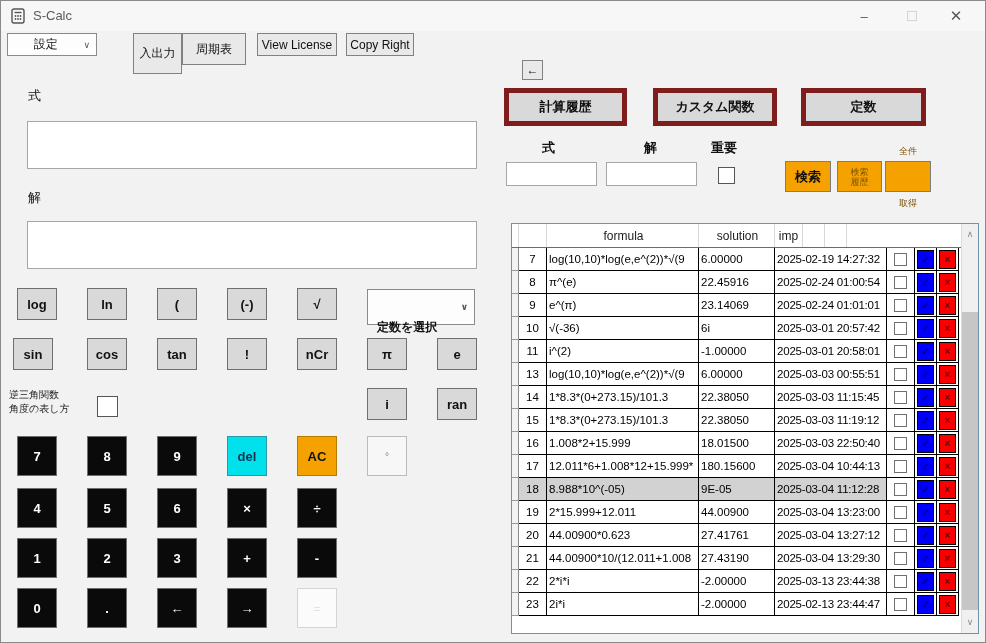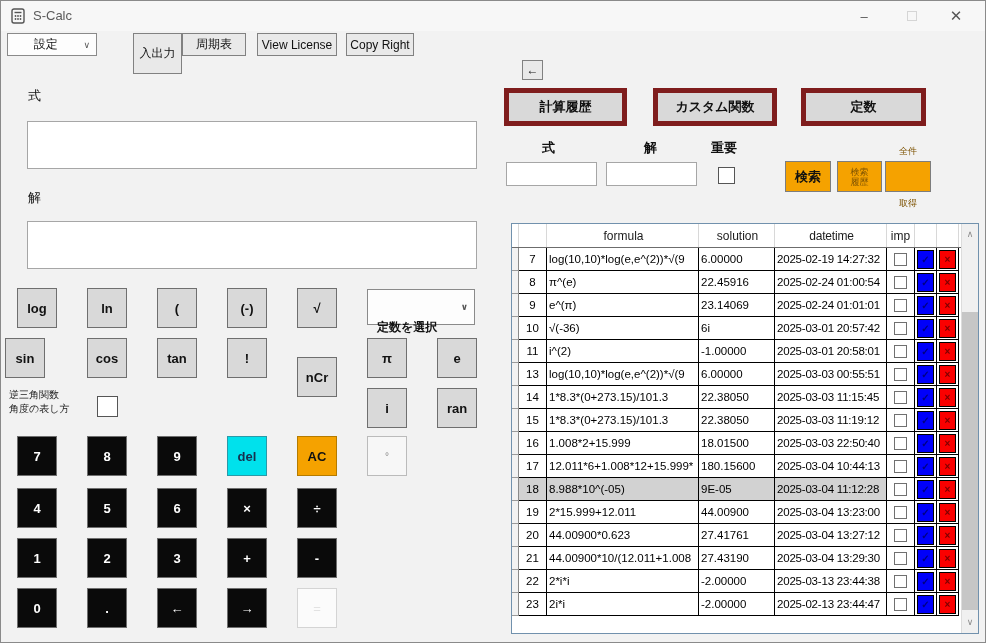--- a/index.html
+++ b/index.html
@@ -32,21 +32,21 @@
     font-family:"Liberation Sans","DejaVu Sans",sans-serif;
   }
   
   .field-label { position:absolute; font-size:13px; color:#111; }
   .big-input {
     position:absolute; width:450px; height:48px; background:#fff;
     border:1px solid #a6a6a6; font-size:14px; padding:4px 6px; resize:none;
     font-family:"Liberation Sans","DejaVu Sans",sans-serif;
   }
   .fkey {
-    position:absolute; width:40px; height:40px;
+    position:absolute; width:40px; height:32px;
     background:#d9d9d9; border:1px solid #6f6f6f;
     font-size:13px; font-weight:bold; color:#111; cursor:pointer;
     font-family:"Liberation Sans","DejaVu Sans",sans-serif;
   }
   .const-combo { left:366px; top:288px; width:108px; height:36px; font-weight:bold; }
   .const-combo .lab { text-align:left; padding-left:9px;margin-top:40px; }
   .angle-note { position:absolute; left:8px; top:387px; font-size:10px; color:#222; line-height:14px; }
   .angle-checkbox { position:absolute; left:96px; top:395px; width:21px; height:21px; background:#fff; border:1px solid #555; cursor:pointer; }
   .pkey {
     position:absolute; width:40px; height:40px; border:1px solid #6f6f6f;
@@ -146,40 +146,40 @@
     <button class="win-btn win-min">–</button>
     <button class="win-btn win-max"><span class="box"></span></button>
     <button class="win-btn win-close">✕</button>
   </div>
 
   <div class="combo menu-combo">
     <span class="lab">設定</span>
     <span class="chev">∨</span>
   </div>
   <button class="menu-btn" style="left:132px; top:32px; width:49px; height:41px;">入出力</button>
-  <button class="menu-btn" style="left:181px; top:32px; width:64px; height:23px;">周期表</button>
+  <button class="menu-btn" style="left:181px; top:32px; width:64px; height:32px;">周期表</button>
   <button class="menu-btn" style="left:256px; top:32px; width:80px; height:23px;">View License</button>
   <button class="menu-btn" style="left:345px; top:32px; width:68px; height:23px;">Copy Right</button>
 
   <span class="field-label" style="left:27px; top:86px;">式</span>
   <textarea class="big-input" style="left: 26px; top: 120px;" value=""></textarea>
   <span class="field-label" style="left:27px; top:188px;">解</span>
   <textarea class="big-input" style="left: 26px; top: 220px;" value=""></textarea>
 
   <div>
       <button class="fkey" style="left: 16px; top: 287px;">log</button>
       <button class="fkey" style="left: 86px; top: 287px;">ln</button>
       <button class="fkey" style="left: 156px; top: 287px;">(</button>
       <button class="fkey" style="left: 226px; top: 287px;">(-)</button>
       <button class="fkey" style="left: 296px; top: 287px;">√</button>
-      <button class="fkey" style="left: 4px; top: 337px;">sin</button>
+      <button class="fkey" style="left: 12px; top: 337px;">sin</button>
       <button class="fkey" style="left: 86px; top: 337px;">cos</button>
       <button class="fkey" style="left: 156px; top: 337px;">tan</button>
       <button class="fkey" style="left: 226px; top: 337px;">!</button>
-      <button class="fkey" style="left: 296px; top: 356px;">nCr</button>
+      <button class="fkey" style="left: 296px; top: 337px;">nCr</button>
       <button class="fkey" style="left: 366px; top: 337px;">π</button>
       <button class="fkey" style="left: 436px; top: 337px;">e</button>
       <button class="fkey" style="left: 366px; top: 387px;">i</button>
       <button class="fkey" style="left: 436px; top: 387px;">ran</button>
     </div>
 
   <div class="combo const-combo">
     <span class="lab">定数を選択</span>
     <span class="chev">∨</span>
   </div>
@@ -235,21 +235,20 @@
     <span class="btn-two">全件</span>
     <span class="btn-two">取得</span>
   </button>
 
   <div class="htable">
     <div class="t-header">
       <div class="hcell h-stub"></div>
       <div class="hcell c-num"></div>
       <div class="hcell c-formula">formula</div>
       <div class="hcell c-sol">solution</div>
-      <div class="hcell c-dt">datetime</div>
       <div class="hcell c-imp">imp</div>
       <div class="hcell c-chk"></div>
       <div class="hcell c-del"></div>
     </div>
     <div>
         <div class="t-row">
           <div class="cell c-stub"></div>
           <div class="cell c-num">7</div>
           <div class="cell c-formula">log(10,10)*log(e,e^(2))*√(9</div>
           <div class="cell c-sol">6.00000</div>

